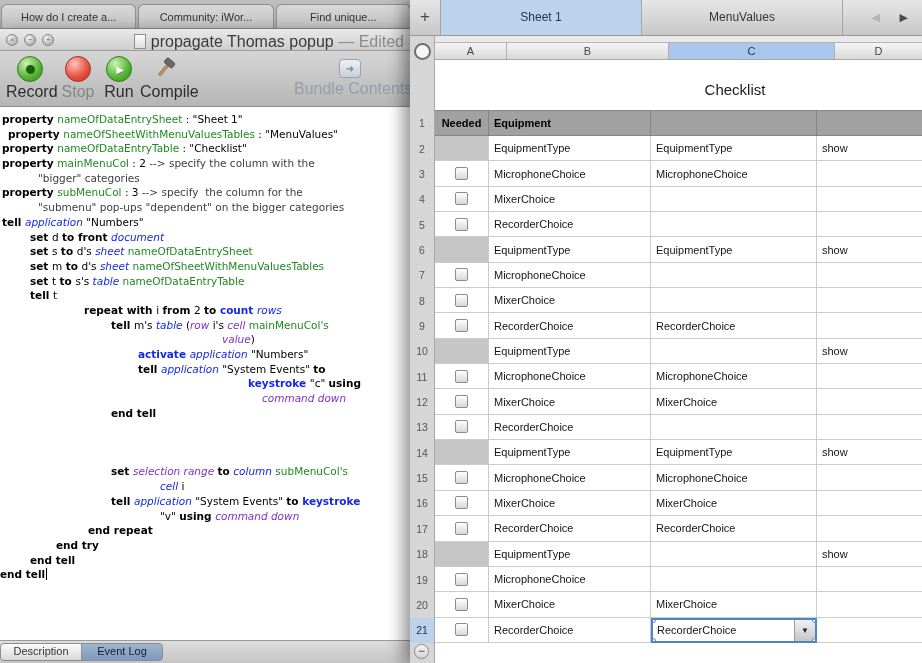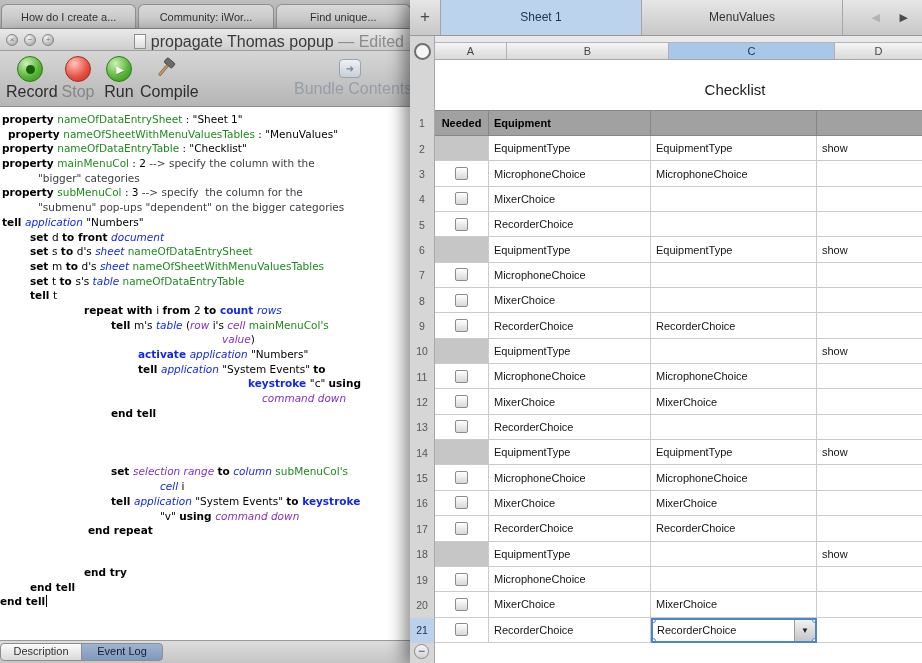--- a/index.html
+++ b/index.html
@@ -201,21 +201,21 @@
         <div class="code-line" style="padding-left: 138px;"><span class="tok-bb">activate </span><span class="tok-b">application </span><span class="tok-p">"Numbers"</span></div>
         <div class="code-line" style="padding-left: 138px;"><span class="tok-k">tell </span><span class="tok-b">application </span><span class="tok-p">"System Events" </span><span class="tok-k">to</span></div>
         <div class="code-line" style="padding-left: 248px;"><span class="tok-bb">keystroke </span><span class="tok-p">"c" </span><span class="tok-k">using</span></div>
         <div class="code-line" style="padding-left: 262px;"><span class="tok-m">command down</span></div>
         <div class="code-line" style="padding-left: 111px;"><span class="tok-k">end tell</span></div>
         <div class="code-line" style="padding-left: 111px; margin-top: 44px;"><span class="tok-k">set </span><span class="tok-m">selection range </span><span class="tok-k">to </span><span class="tok-b">column </span><span class="tok-g">subMenuCol's</span></div>
         <div class="code-line" style="padding-left: 160px;"><span class="tok-b">cell </span><span class="tok-p">i</span></div>
         <div class="code-line" style="padding-left: 111px;"><span class="tok-k">tell </span><span class="tok-b">application </span><span class="tok-p">"System Events" </span><span class="tok-k">to </span><span class="tok-bb">keystroke</span></div>
         <div class="code-line" style="padding-left: 160px;"><span class="tok-p">"v" </span><span class="tok-k">using </span><span class="tok-m">command down</span></div>
         <div class="code-line" style="padding-left: 88px;"><span class="tok-k">end repeat</span></div>
-        <div class="code-line" style="padding-left: 84px; margin-top: 27px;"><span class="tok-k">end try</span></div>
+        <div class="code-line" style="padding-left: 56px;"><span class="tok-k">end try</span></div>
         <div class="code-line" style="padding-left: 30px;"><span class="tok-k">end tell</span></div>
         <div class="code-line" style="padding-left: 0px;"><span class="tok-k">end tell</span><span class="tok-cur"></span></div>
       </div>
 
     <div class="bottombar">
       <div class="seg">
         <div class="seg-btn left">Description</div>
         <div class="seg-btn right selected">Event Log</div>
       </div>
     </div>

